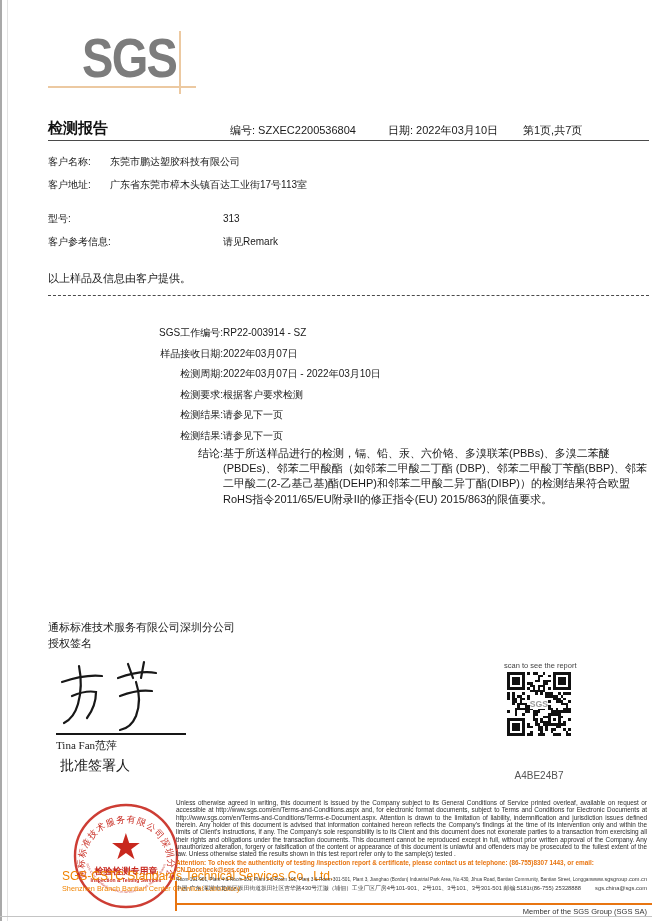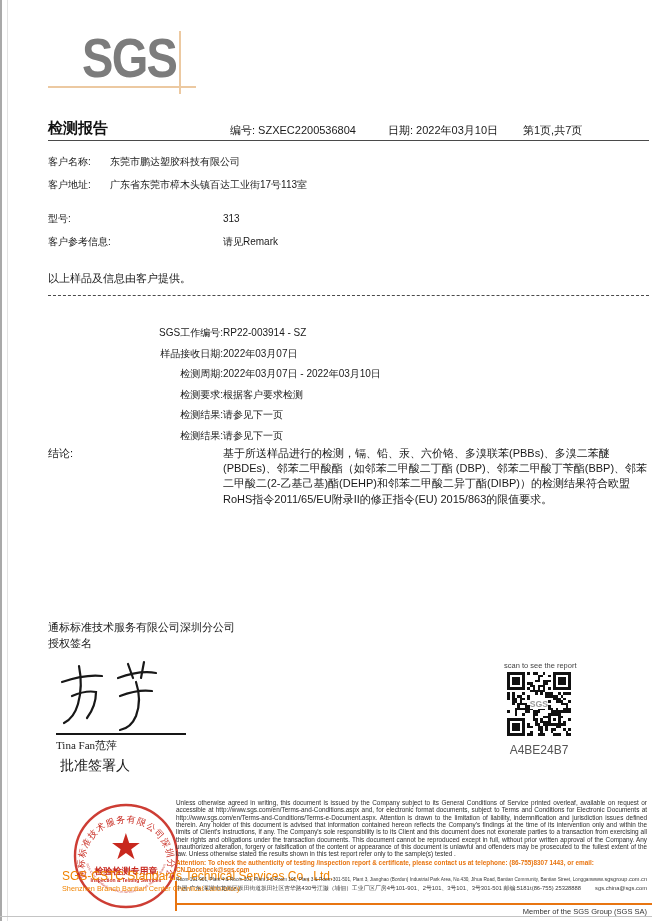--- a/index.html
+++ b/index.html
@@ -34,35 +34,35 @@
   .sample-block { left:48px; top:210px; width:560px; }
   .sample-block .k { width:175px; }
   .client-note { left:48px; top:271px; font-size:11px; }
   .dashed-rule { left:48px; top:295px; width:601px; height:0; border-top:1px dashed #4a4a4a; }
 
   .job-block { left:48px; top:325px; width:600px; }
   .job-block .kv { margin-bottom:4px; line-height:16.5px; }
   .job-block .k { width:175px;text-align:right; }
 
   .conclusion { left:48px; top:446px; width:600px; display:flex; font-size:11px; }
-  .conclusion .k { flex:none; width:175px; }
+  .conclusion .k { flex:none; width:175px;text-align:right; }
   .conclusion .v { width:428px; line-height:15.2px; }
 
   
   .sig-company { left:48px; top:620px; font-size:11px; }
   .sig-auth    { left:48px; top:636px; font-size:11px; }
   .sig-image   { left:52px; top:656px; }
   .sig-line    { left:56px; top:733px; width:130px; height:2px; background:#161616; }
   .sig-name    { left:56px; top:738px; font-size:11px;font-family:Liberation Serif, serif; }
   .sig-role    { left:60px; top:757px; font-size:14px; }
 
   
   .qr-caption { left:504px; top:661px; font-size:7.5px; color:#444; }
   .qr-box     { left:507px; top:672px; width:64px; height:64px; }
-  .qr-id      { left:507px; top:743px; width:64px; text-align:center; font-size:12px; color:#555; }
+  .qr-id      { left:507px; top:770px; width:64px; text-align:center; font-size:10px; color:#555; }
 
   
   .stamp-box  { left:72px; top:802px; width:108px; height:108px; }
   .lab-en  { left:62px; top:869px; font-size:12px; color:#f08300; white-space:nowrap; }
   .lab-en2 { left:62px; top:884px; font-size:7.3px; color:#f08300; white-space:nowrap; }
 
   
   .fineprint { left:176px; top:799px; width:471px; }
   .disclaimer { font-size:6.4px; line-height:7.35px; color:#2d2d2d; text-align:justify; }
   .attention  { font-size:6.4px; line-height:7.3px; color:#e87511; font-weight:bold; margin-top:1px; }

